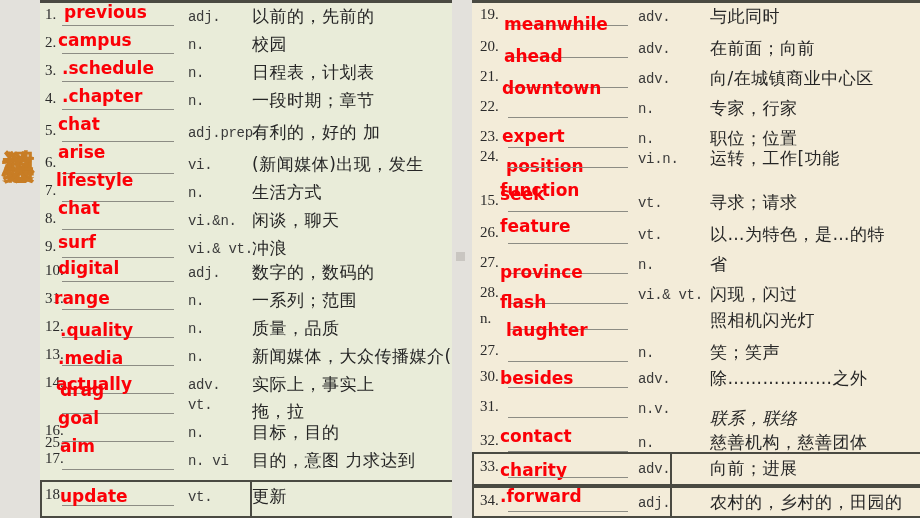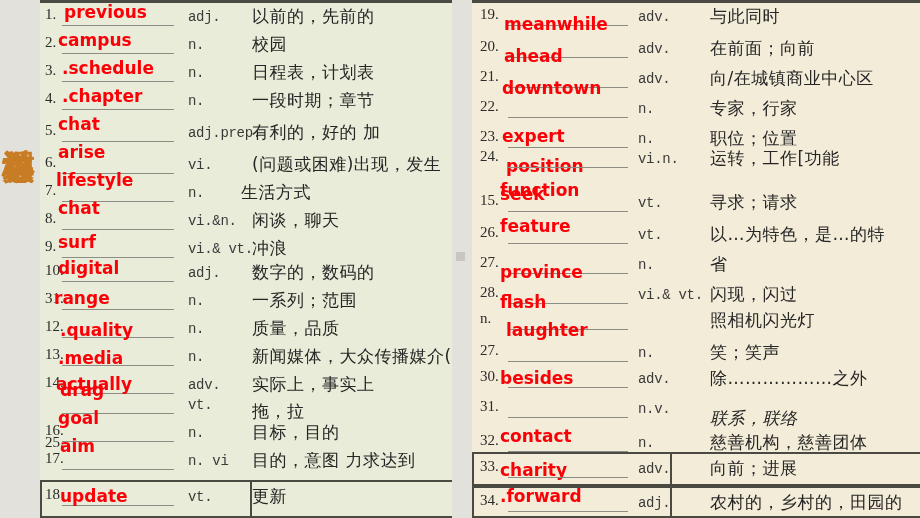--- a/index.html
+++ b/index.html
@@ -158,28 +158,28 @@
         <span class="num" style="left: 5px; top: 2px;">5.</span>
         <span class="blank" style="left: 22px; top: 20px; width: 112px;"></span>
         <span class="pos" style="left: 148px; top: 5px;">adj.prep.</span>
         <span class="cn" style="left: 212px; top: 1px;">有利的，好的    加</span>
         <span class="ans" style="left: 18px; top: -6px;">chat</span>
       </div>
       <div class="row" style="top: 152px; left: 40px; width: 412px;">
         <span class="num" style="left: 5px; top: 2px;">6.</span>
         <span class="blank" style="left: 22px; top: 20px; width: 112px;"></span>
         <span class="pos" style="left: 148px; top: 5px;">vi.</span>
-        <span class="cn" style="left: 212px; top: 1px;">(问题或困难)出现，发生</span>
+        <span class="cn" style="left: 212px; top: 1px;">(新闻媒体)出现，发生</span>
         <span class="ans" style="left: 18px; top: -10px;">arise</span>
       </div>
       <div class="row" style="top: 180px; left: 40px; width: 412px;">
         <span class="num" style="left: 5px; top: 2px;">7.</span>
         <span class="blank" style="left: 22px; top: 20px; width: 112px;"></span>
         <span class="pos" style="left: 148px; top: 5px;">n.</span>
-        <span class="cn" style="left: 201px; top: 1px;">生活方式</span>
+        <span class="cn" style="left: 212px; top: 1px;">生活方式</span>
         <span class="ans" style="left: 16px; top: -10px;">lifestyle</span>
       </div>
       <div class="row" style="top: 208px; left: 40px; width: 412px;">
         <span class="num" style="left: 5px; top: 2px;">8.</span>
         <span class="blank" style="left: 22px; top: 20px; width: 112px;"></span>
         <span class="pos" style="left: 148px; top: 5px;">vi.&amp;n.</span>
         <span class="cn" style="left: 212px; top: 1px;">闲谈，聊天</span>
         <span class="ans" style="left: 18px; top: -10px;">chat</span>
       </div>
       <div class="row" style="top: 236px; left: 40px; width: 412px;">

